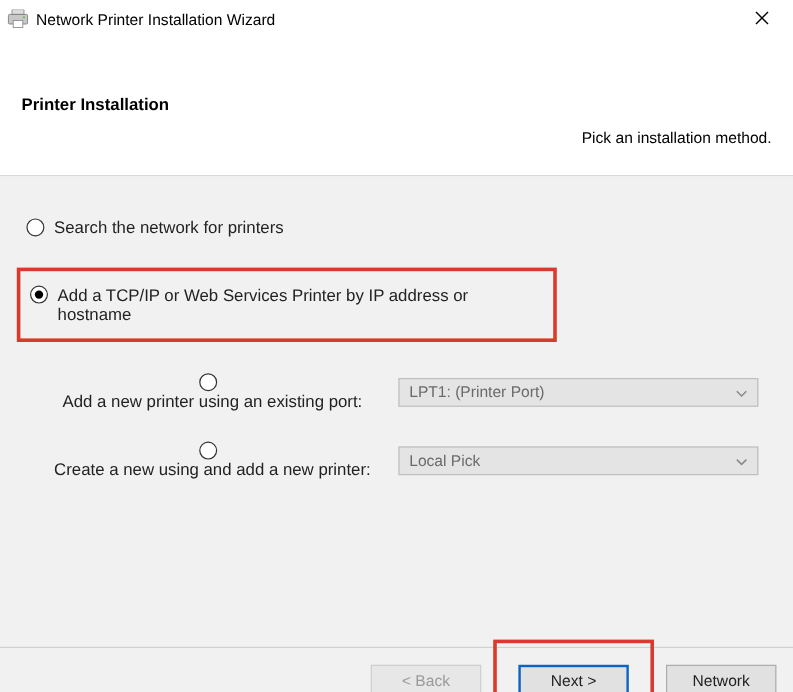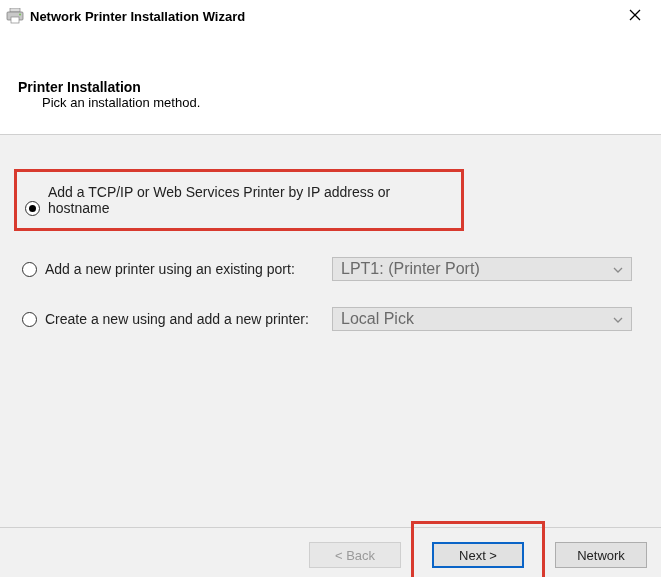--- a/index.html
+++ b/index.html
@@ -18,41 +18,41 @@
     padding: 0 6px;
     background: #fff;
   }
   .titlebar .printer-icon {
     width: 18px; height: 16px; margin-right: 6px;
     display: inline-block;
   }
   .titlebar .title {
     flex: 1;
     font-size: 13px;
-    font-weight: bold;
   }
   .titlebar .close {
     width: 40px; height: 28px;
     display: flex; align-items: center; justify-content: center;
     font-size: 14px;
     cursor: pointer;
   }
   .header {
     padding: 14px 18px 24px 18px;
     background: #fff;
   }
   .header-title {
     font-weight: bold;
     font-size: 14px;
     margin-top: 33px;
   }
   .header-sub {
     font-size: 13px;
     padding-left: 24px;
-    margin-top: 0;
+    margin-top: 12px;
+    text-align: right;
   }
   .divider {
     height: 1px;
     background: #d0d0d0;
   }
   .body {
     background: #f1f1f1;
     height: 392px;
     padding: 34px 22px 0 22px;
   }
@@ -82,44 +82,45 @@
   .option-label {
     font-size: 14px;
     color: #222;
   }
   .highlight-box {
     border: 3px solid #d83a2e;
     padding: 12px 6px;
     margin-left: -8px;
     margin-bottom: 26px;
     display: flex;
-    align-items: flex-end;
+    align-items: flex-start;
     width: 450px;
   }
   .highlight-box .radio { margin-left: 2px; }
   .row-with-select {
     display: flex;
     align-items: center;
     margin-bottom: 26px;
   }
   .row-with-select .left {
     display: flex;
     align-items: center;
     width: 310px;
+    flex-direction: column;
   }
   .select-box {
     flex: 0 0 300px;
     height: 24px;
     background: #e4e4e4;
     border: 1px solid #bfbfbf;
     display: flex;
     align-items: center;
     padding: 0 8px;
     color: #6a6a6a;
-    font-size: 16px;
+    font-size: 13px;
     position: relative;
   }
   .select-box .chev {
     position: absolute;
     right: 8px;
     top: 7px;
   }
   .footer {
     height: 55px;
     background: #f1f1f1;
@@ -182,20 +183,24 @@
 
 <div class="header">
   <div class="header-title">Printer Installation</div>
   <div class="header-sub">Pick an installation method.</div>
 </div>
 
 <div class="divider"></div>
 
 <div class="body">
 
+  <div class="option-row">
+    <span class="radio"></span>
+    <span class="option-label">Search the network for printers</span>
+  </div>
 
   <div class="highlight-box">
     <span class="radio checked"></span>
     <span class="option-label">Add a TCP/IP or Web Services Printer by IP address or hostname</span>
   </div>
 
   <div class="row-with-select">
     <div class="left">
       <span class="radio"></span>
       <span class="option-label">Add a new printer using an existing port:</span>

